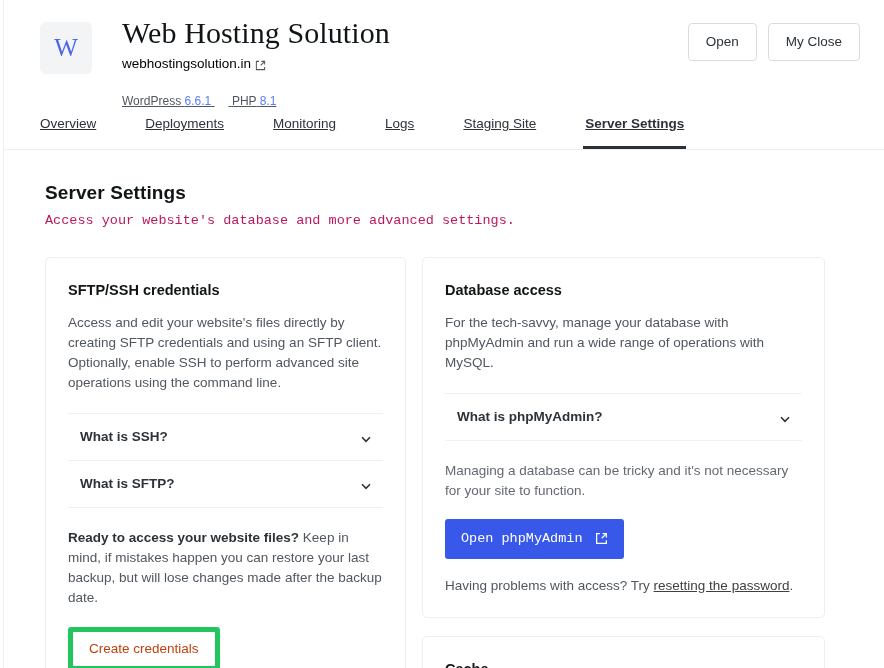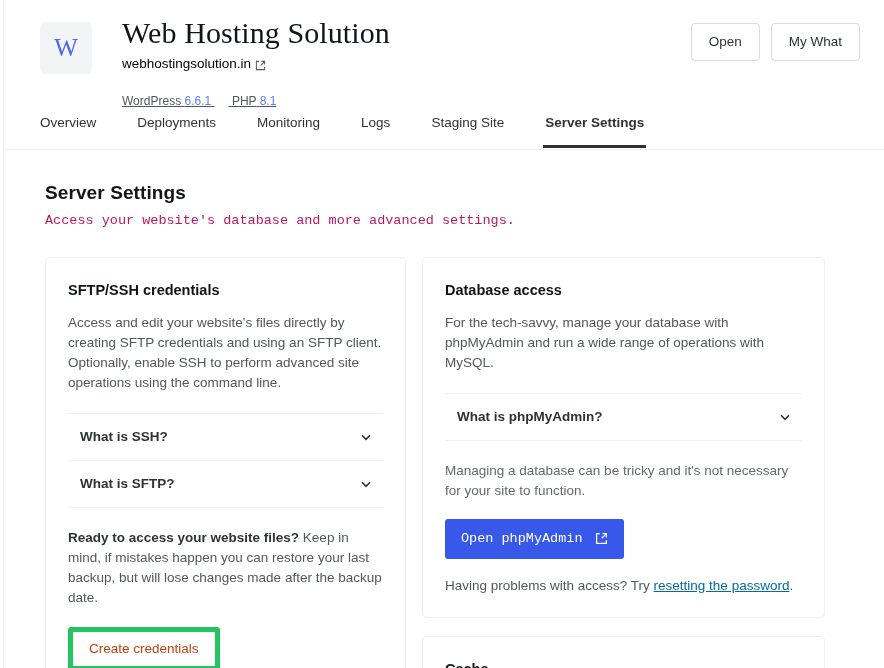--- a/index.html
+++ b/index.html
@@ -133,22 +133,23 @@
   .tabs {
     position: absolute;
     left: 5px;
     top: 112px;
     width: 879px;
     height: 38px;
     box-sizing: border-box;
     padding-left: 35px;
     border-bottom: 1px solid #eceef0;
     display: flex;
-    align-items: flex-start;
-    gap: 4px;
+    align-items: center;
+    gap: 12px;
+    text-decoration: underline;
   }
   .tab {
     position: relative;
     font-size: 13.5px;
     color: #2c3338;
     line-height: 18px;
     padding: 2px 0 15px 0;
     margin-right: 37px;
     cursor: pointer;
     white-space: nowrap;
@@ -230,21 +231,21 @@
   .card-text.muted { color: #646970; }
   .card-text b { color: #2c3338; font-weight: bold; }
   
   .accordion {
     margin-top: 20px;
     border-top: 1px solid #f0f0f1;
   }
   .acc-item {
     border-bottom: 1px solid #f0f0f1;
     display: flex;
-    align-items: center;
+    align-items: flex-end;
     justify-content: space-between;
     padding: 14px 4px 14px 12px;
     cursor: pointer;
   }
   .acc-label {
     font-size: 13.5px;
     font-weight: bold;
     color: #2c3338;
     line-height: 18px;
   }
@@ -274,21 +275,21 @@
     white-space: nowrap;
   }
   .btn-primary .ext-ico-w { width: 13px; height: 13px; display: block; }
   .note {
     font-size: 13.5px;
     color: #50575e;
     line-height: 18px;
     margin-top: 18px;
   }
   .link {
-    color: #0369a1;
+    color: #404040;
     text-decoration: underline;
     cursor: pointer;
   }
   .btn-secondary {
     appearance: none;
     font-family: "Liberation Sans", sans-serif;
     font-size: 13.5px;
     line-height: 1;
     color: #c2410c;
     background: #ffffff;
@@ -331,21 +332,21 @@
           <span>WordPress</span>
           <span class="num">6.6.1</span>
           <span class="sep"></span>
           <span>PHP</span>
           <span class="num">8.1</span>
         </div>
       </div>
 
       <div class="header-actions">
         <button class="btn-outline">Open</button>
-        <button class="btn-outline">My What</button>
+        <button class="btn-outline">My Close</button>
       </div>
     </div>
   </div>
 
   <nav class="tabs">
     <a class="tab">Overview</a>
     <a class="tab">Deployments</a>
     <a class="tab">Monitoring</a>
     <a class="tab">Logs</a>
     <a class="tab">Staging Site</a>

